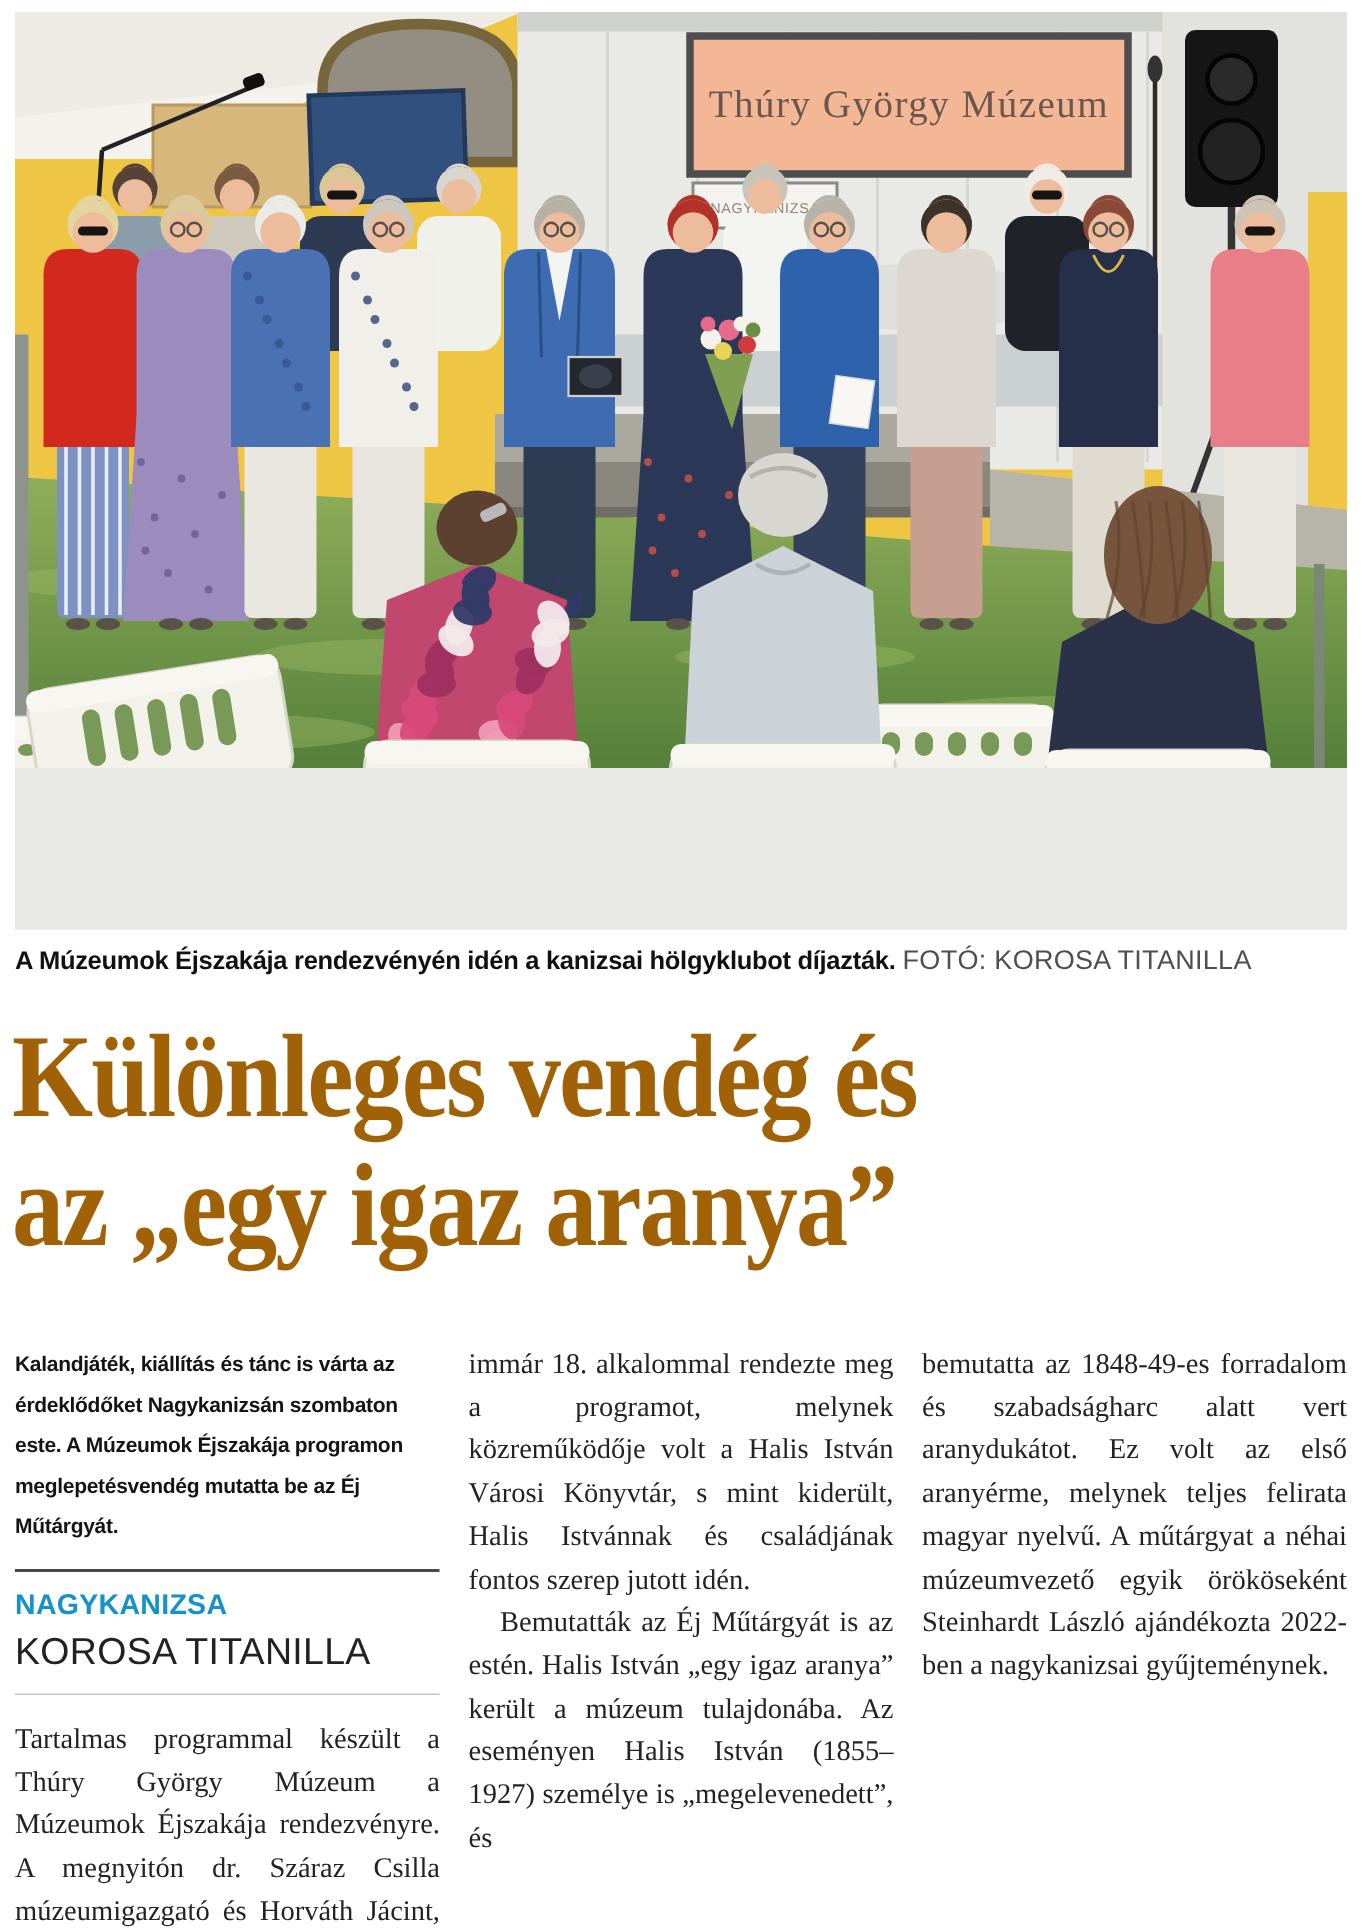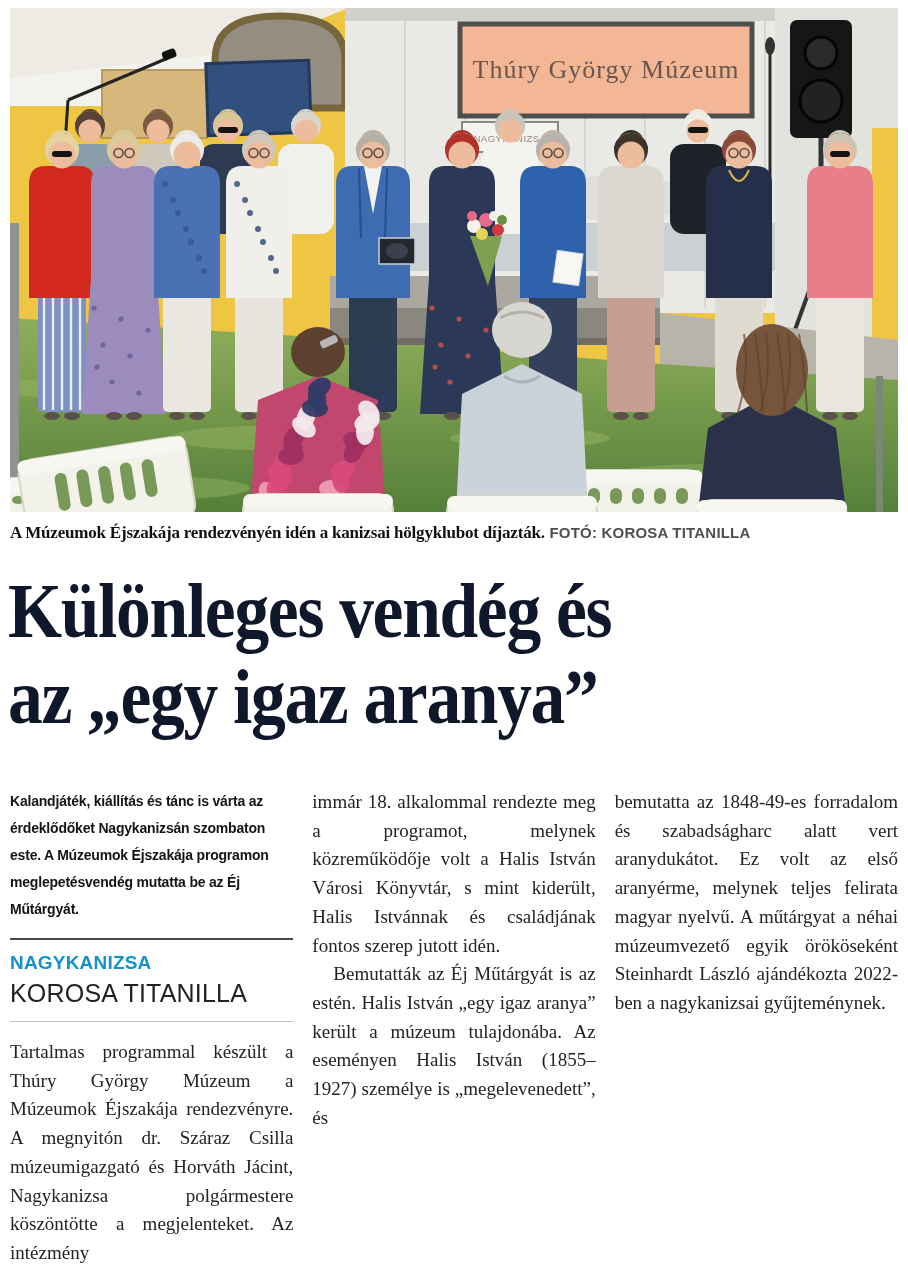--- a/index.html
+++ b/index.html
@@ -1,23 +1,23 @@
 <!DOCTYPE html>
 <html lang="hu"><head>
 <meta charset="utf-8">
 <style>
   html,body{margin:0;padding:0;background:#ffffff;}
   body{width:908px;height:1285px;overflow:hidden;font-family:"Liberation Sans","DejaVu Sans",sans-serif;color:#1a1a1a;}
   .page{width:908px;height:1285px;position:relative;background:#fff;}
-  figure.photo{margin:8px 10px 0 10px;width:888px;height:504px;overflow:hidden;background:#e9eae6;}
+  figure.photo{margin:8px 10px 0 10px;width:888px;height:612px;overflow:hidden;background:#e9eae6;}
   figure.photo svg{display:block;}
   .caption{margin:9px 10px 0 10px;font-size:17px;line-height:23px;}
-  .caption .cap-main{font-weight:bold;color:#111;letter-spacing:-.2px;font-family:Liberation Serif, serif;}
-  .caption .cap-credit{font-weight:bold;color:#4f4f4f;font-size:15px;letter-spacing:.2px;}
-  h1.headline{margin:24px 8px 0 8px;padding:0;font-family:"Liberation Serif","DejaVu Serif",serif;font-weight:bold;color:#0f172a;font-size:79px;line-height:86px;letter-spacing:-1.5px;}
+  .caption .cap-main{font-weight:bold;color:#111;letter-spacing:-.2px;}
+  .caption .cap-credit{font-weight:normal;color:#4f4f4f;font-size:18px;letter-spacing:.2px;}
+  h1.headline{margin:24px 8px 0 8px;padding:0;font-family:"Liberation Serif","DejaVu Serif",serif;font-weight:bold;color:#a16207;font-size:79px;line-height:86px;letter-spacing:-1.5px;}
   h1.headline .hl-line{display:block;transform:scaleX(.88);transform-origin:left;white-space:nowrap;}
   .columns{margin:48px 10px 0 10px;display:grid;grid-template-columns:repeat(3,1fr);gap:19px;}
   .col{min-width:0;}
   p.lead{margin:0;font-size:14px;line-height:27px;font-weight:bold;color:#141414;letter-spacing:-.2px;}
   .rule-dark{border:none;border-top:2px solid #4a4a4a;margin:15px 0 0 0;}
   .rule-light{border:none;border-top:1.5px solid #c3c3c3;margin:13px 0 0 0;}
   .loc-label{margin-top:12px;font-size:19px;font-weight:bold;letter-spacing:.2px;}
   .byline{margin-top:5px;font-size:25px;color:#222;letter-spacing:.2px;}
   .body-text p{margin:0;font-family:"Liberation Serif","DejaVu Serif",serif;font-size:19px;line-height:28.7px;color:#232323;text-align:justify;hyphens:auto;-webkit-hyphens:auto;}
   .body-text p.indent{text-indent:21px;}

